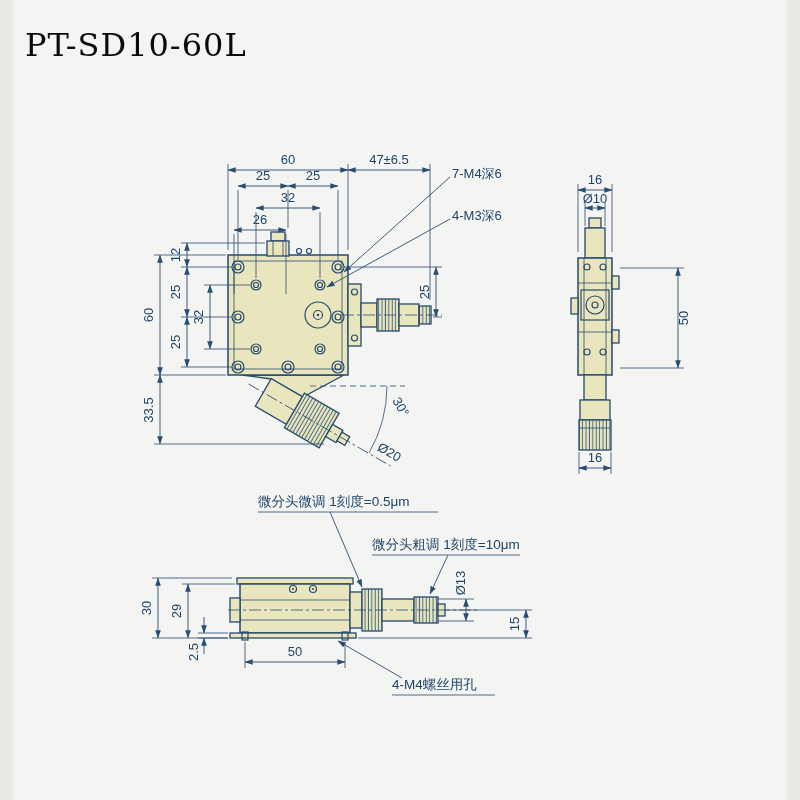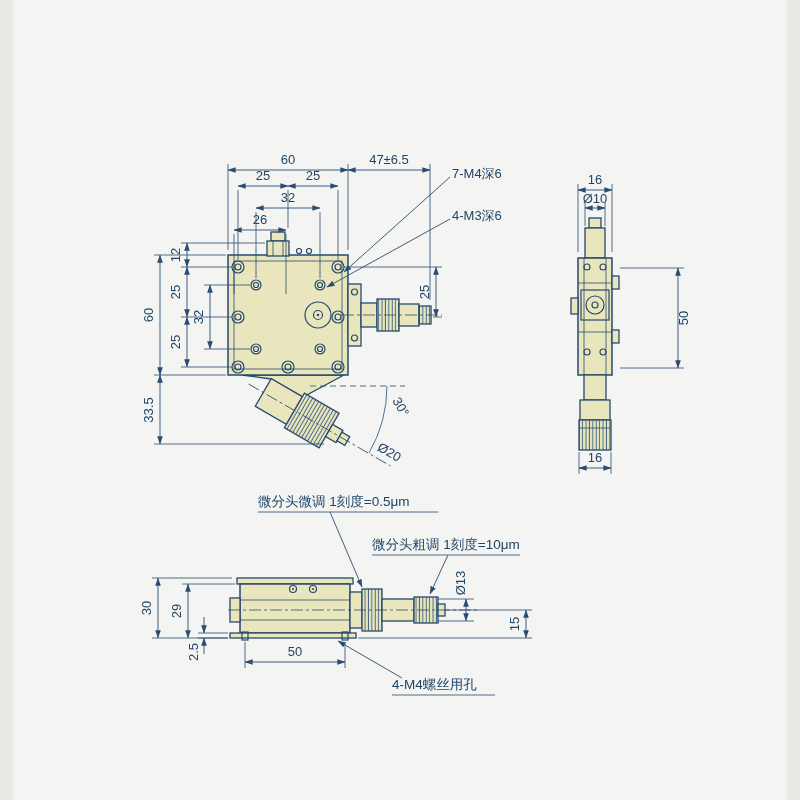--- a/index.html
+++ b/index.html
@@ -29,20 +29,21 @@
   .dash{stroke:#2a4d72;stroke-width:0.8;fill:none;stroke-dasharray:6 4;}
   text{fill:#1e4467;font-size:13px;font-family:"Liberation Sans",sans-serif;}
   .cjk{font-size:13.5px;}
 </style>
 </head>
 <body>
 
 <div class="canvas">
   <div class="edge left"></div>
   <div class="edge right"></div>
+  <h1 class="title">PT-SD10-60L</h1>
 
   <svg width="800" height="800" viewBox="0 0 800 800">
     <defs>
       <marker id="arrow" viewBox="0 0 10 10" refX="9.5" refY="5" markerWidth="9" markerHeight="9" orient="auto-start-reverse">
         <path d="M0,1.5 L10,5 L0,8.5 z" fill="#2a4d72"></path>
       </marker>
       <pattern id="knurl" width="3.4" height="8" patternUnits="userSpaceOnUse">
         <rect width="3.4" height="8" fill="#e9e6bd"></rect>
         <line x1="1.2" y1="0" x2="1.2" y2="8" stroke="#3a5d80" stroke-width="0.9"></line>
       </pattern>

